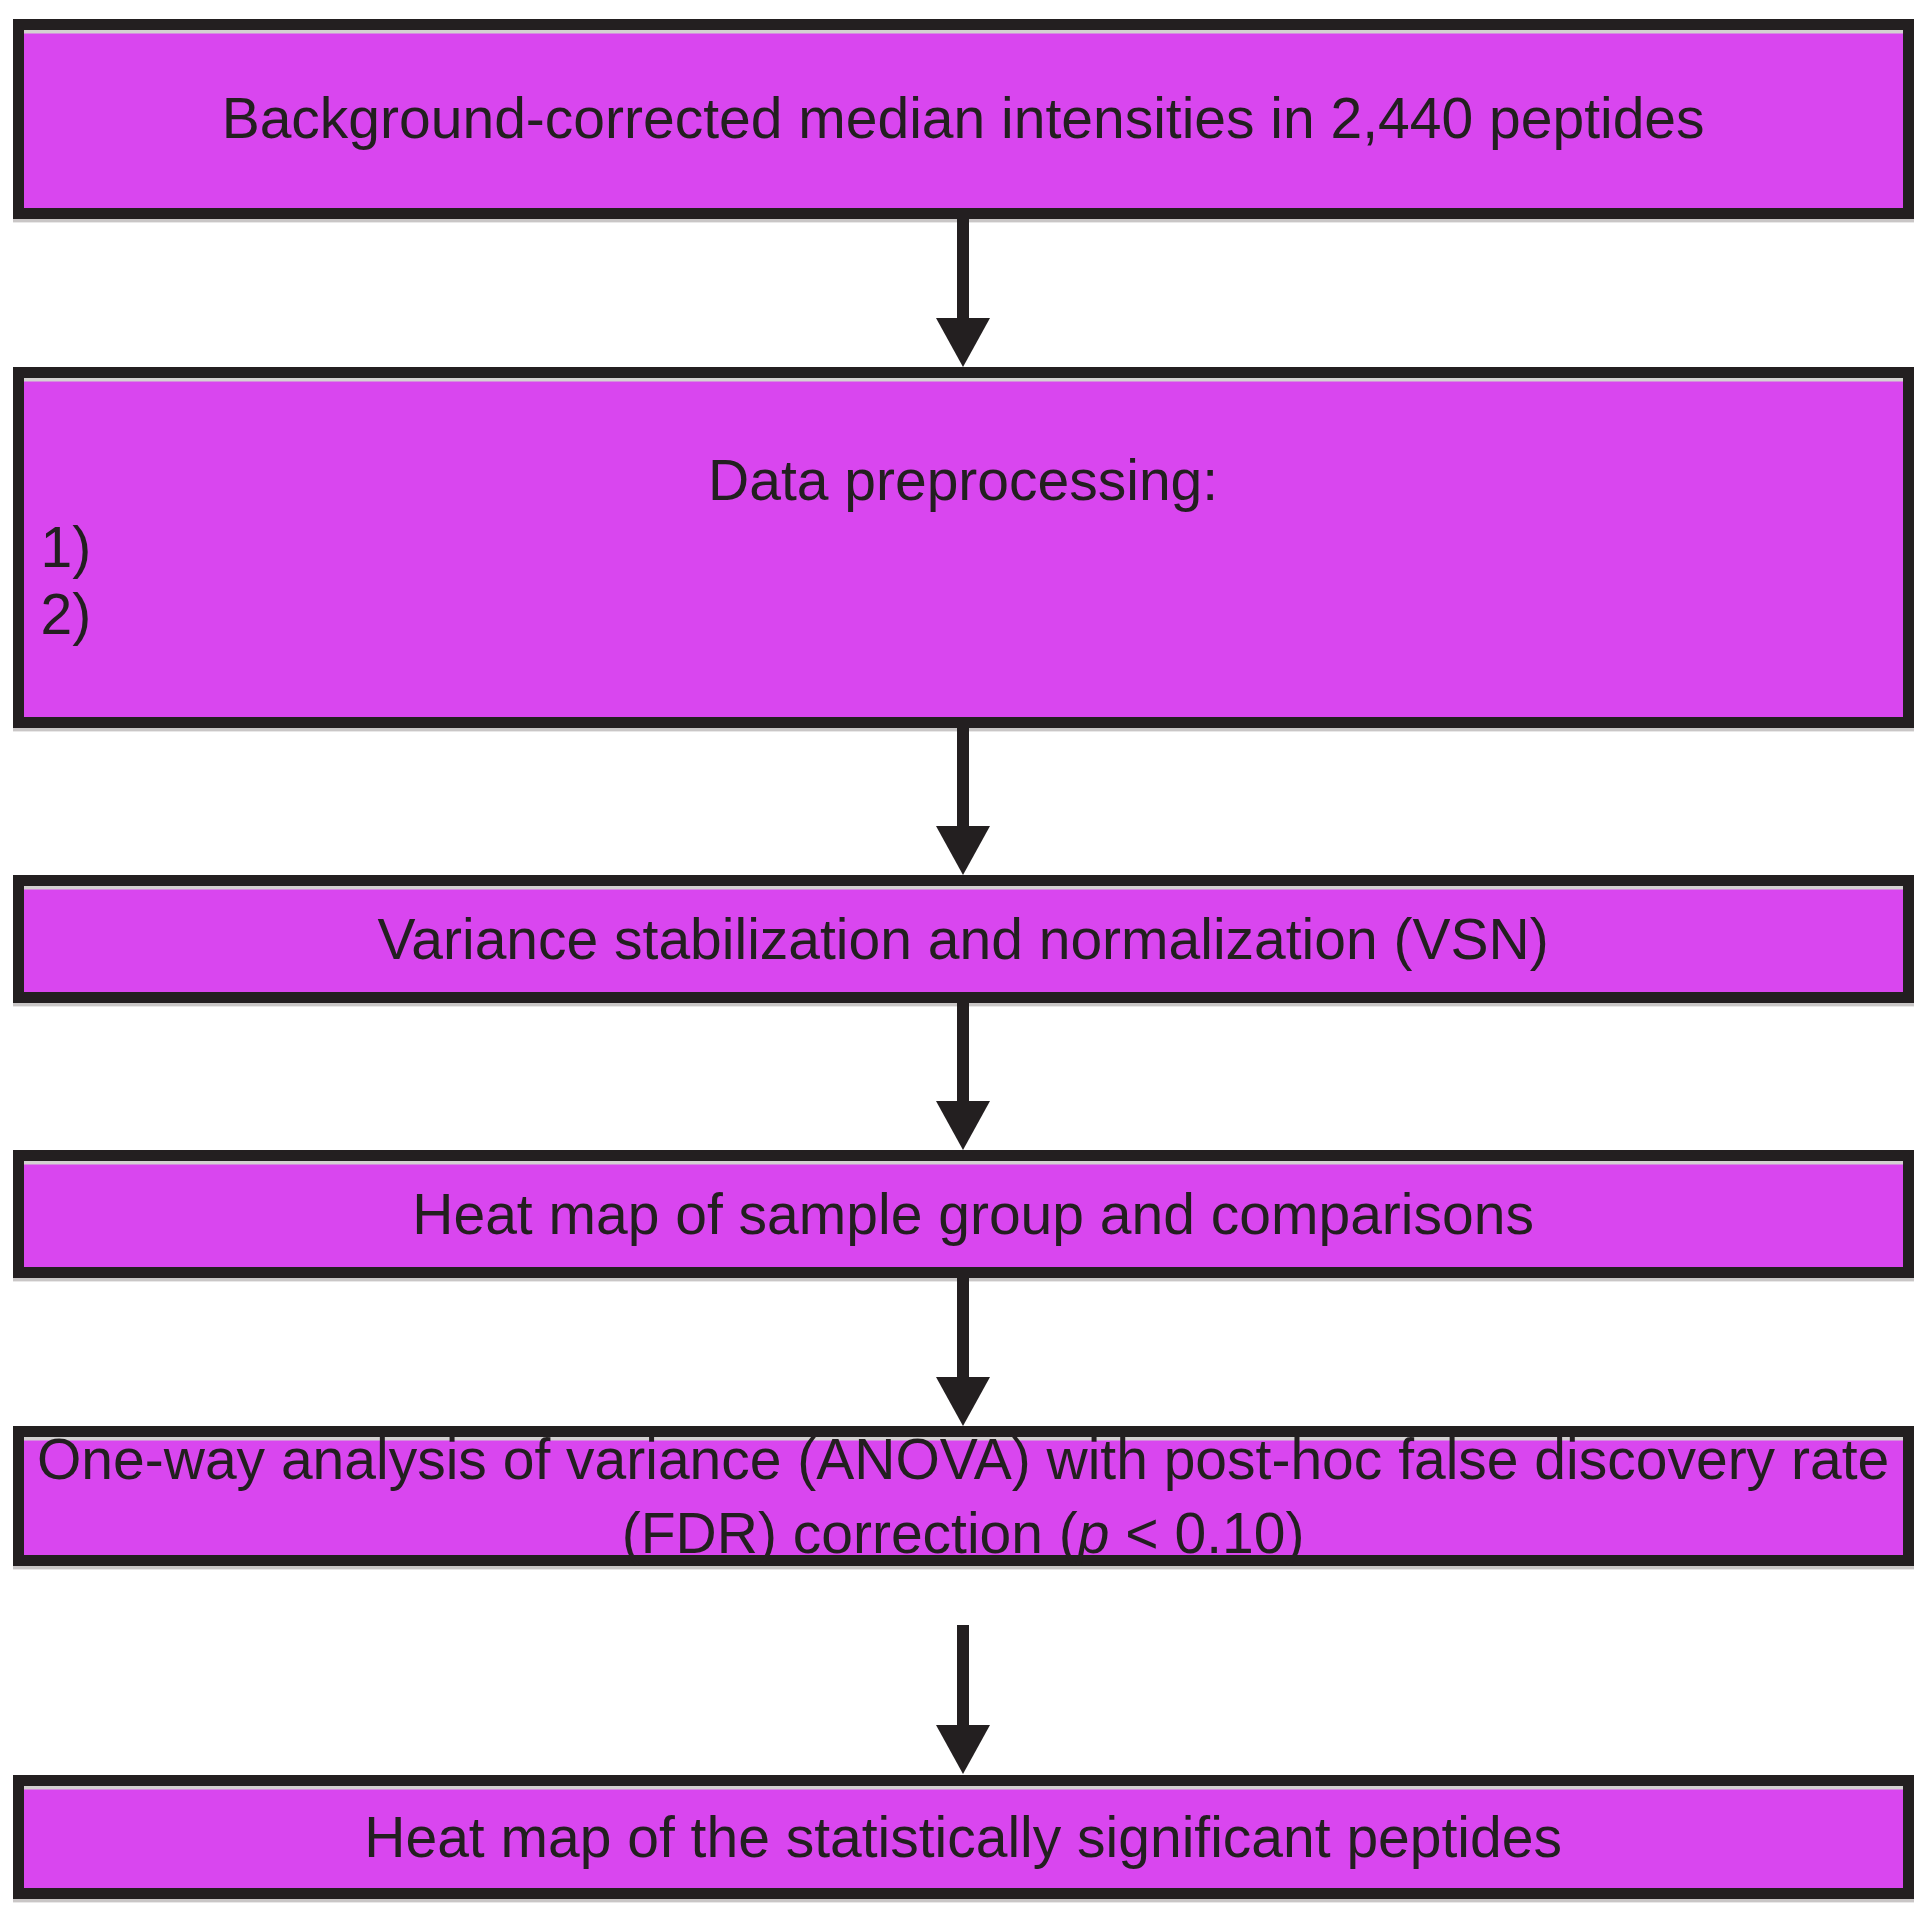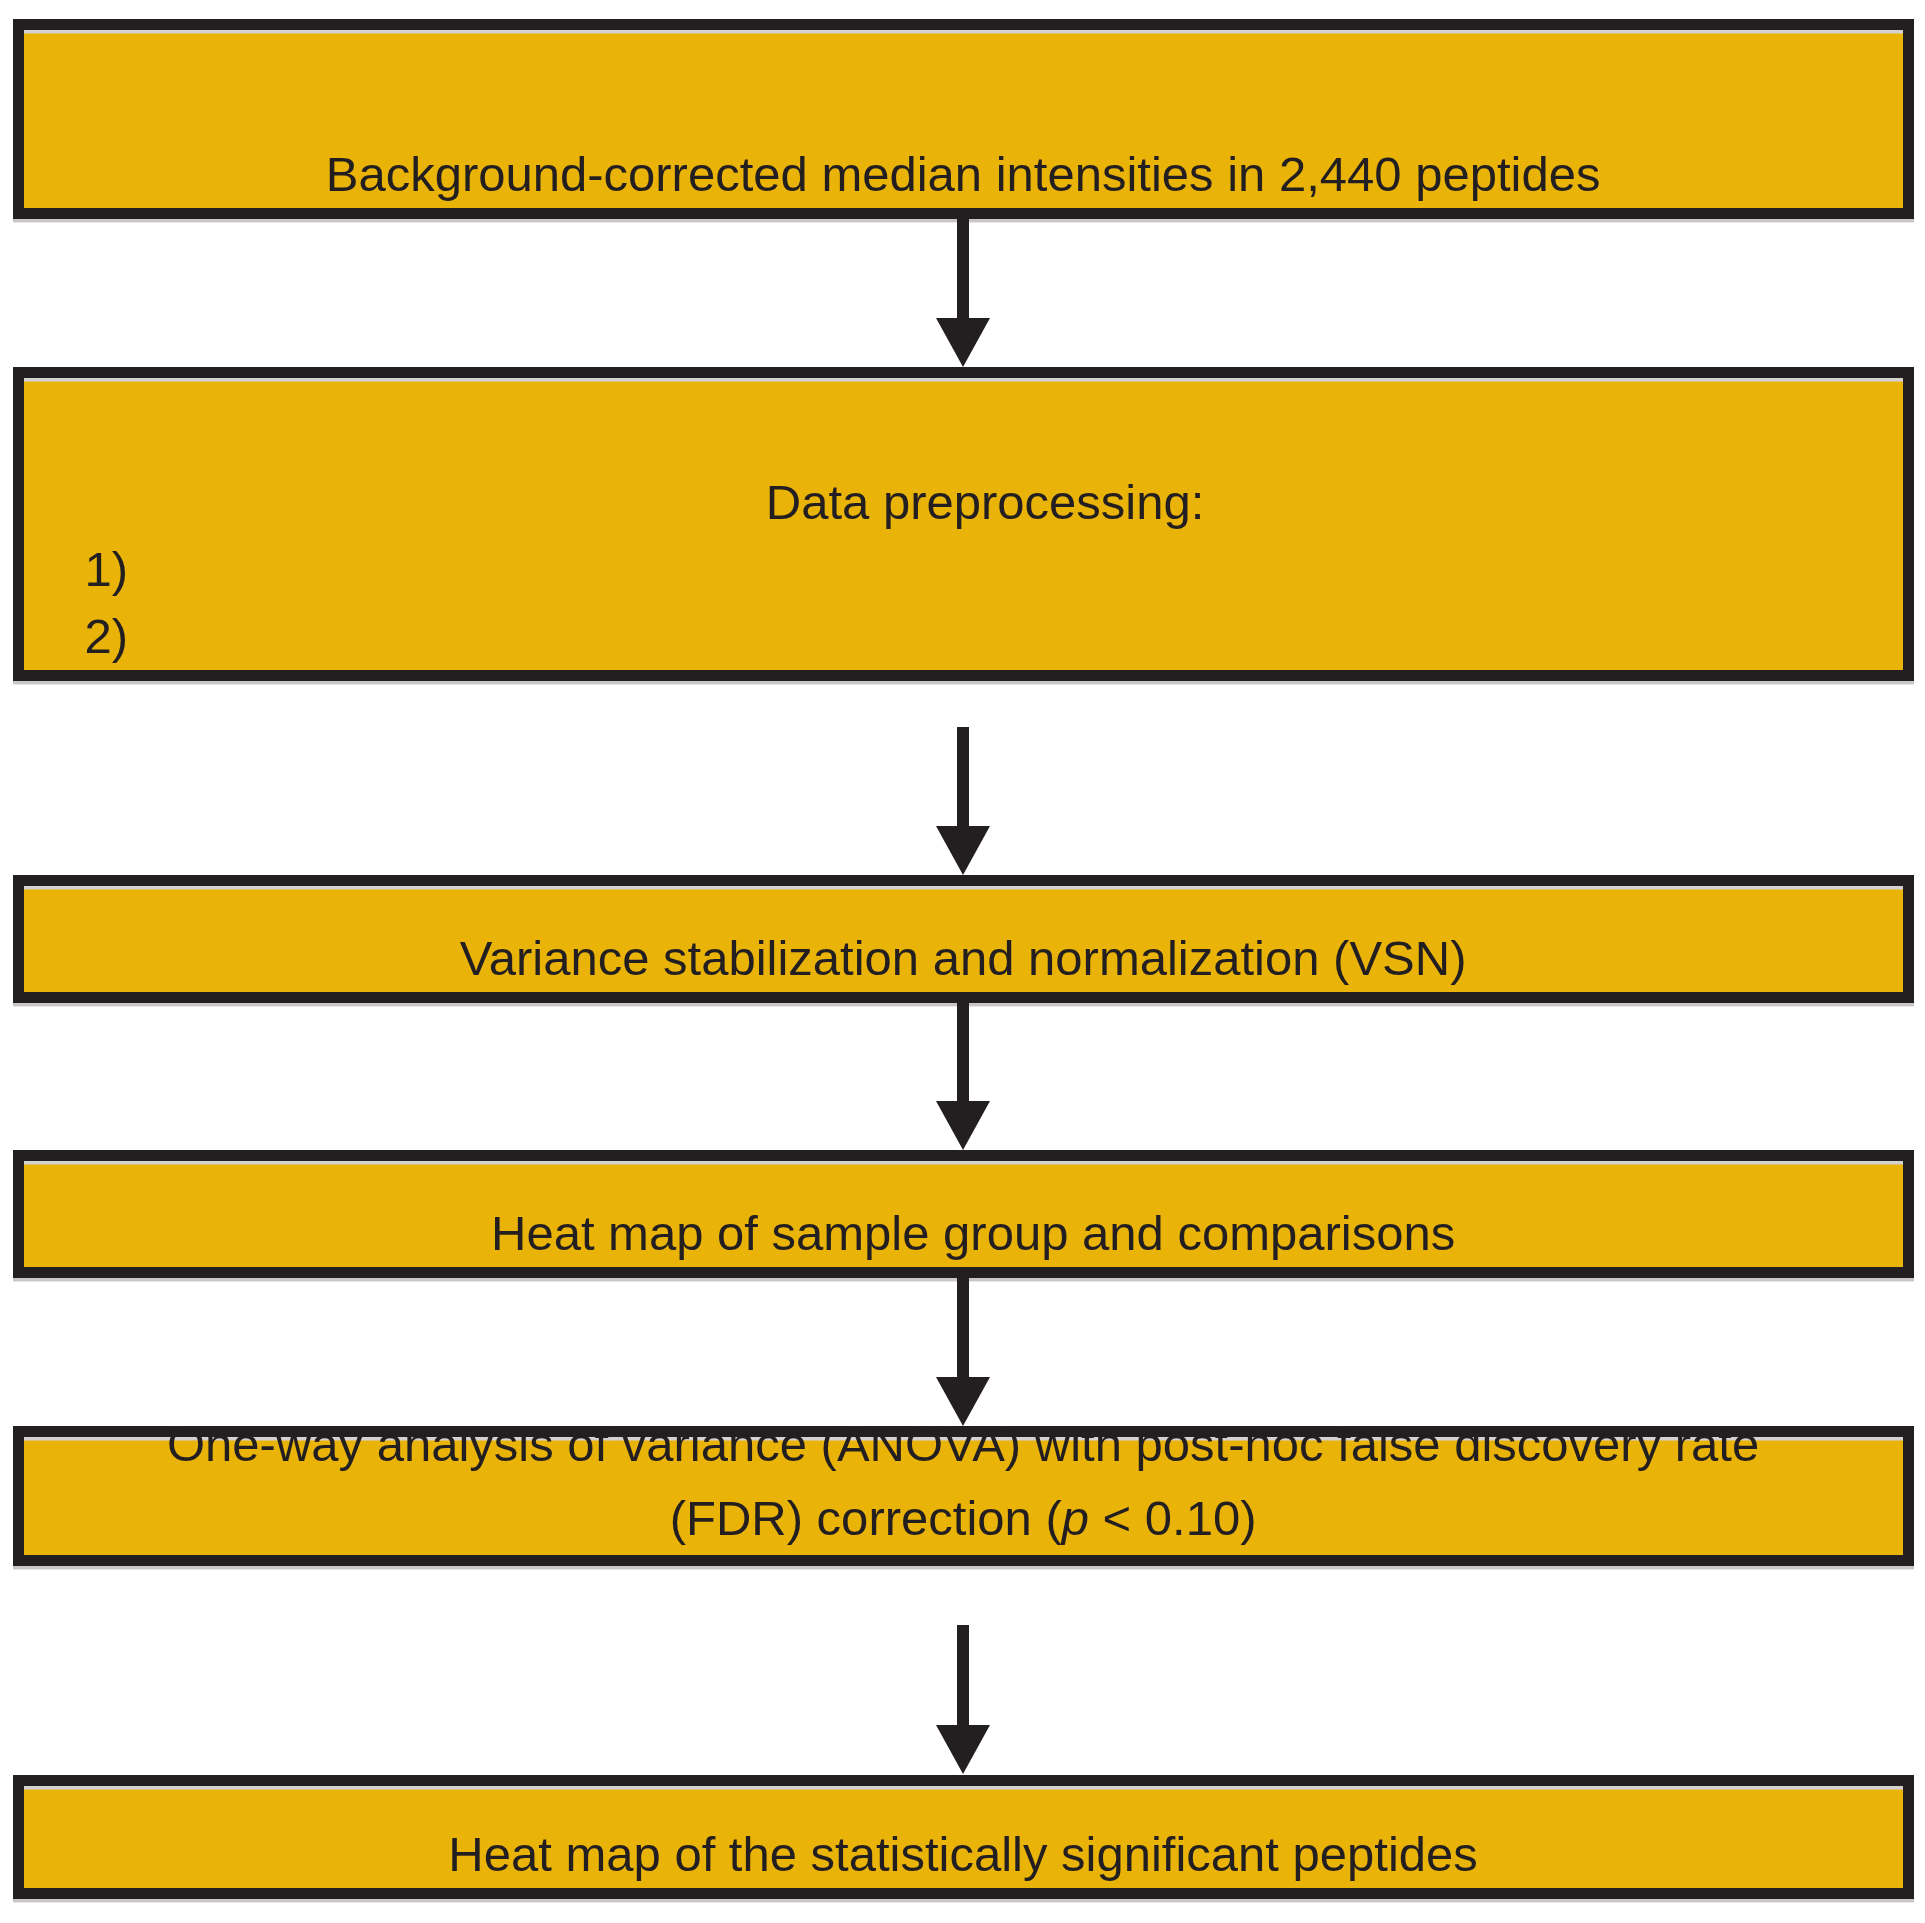--- a/index.html
+++ b/index.html
@@ -14,32 +14,32 @@
     background: #ffffff;
     font-family: "Liberation Sans", "DejaVu Sans", sans-serif;
     color: #231f20;
   }
   .fbox {
     position: absolute;
     left: 12.6px;
     width: 1901px;
     box-sizing: border-box;
     border: 11.7px solid #231f20;
-    background: #eab308;
+    background: #d946ef;
     box-shadow: 0 3.4px 0 #c9c6c6, inset 0 3.4px 0 #d4d1d1;
     display: flex;
     flex-direction: column;
     align-items: center;
-    justify-content: flex-end;
-    font-size: 49px;
+    justify-content: center;
+    font-size: 57px;
     line-height: 67px;
     text-align: center;
   }
   .b1 { top: 18.5px;   height: 200px; }
-  .b2 { top: 367px;  height: 314px; align-items: stretch; text-align: left; padding-left: 44px; }
+  .b2 { top: 367px;  height: 361px; align-items: stretch; text-align: left; }
   .b3 { top: 875px; height: 128px; }
   .b4 { top: 1150px; height: 128px; padding-left: 20px; }
   .b5 { top: 1426px; height: 140px; line-height: 74px; }
   .b6 { top: 1775px; height: 124px; }
 
   .b2 .box-title {
     text-align: center;
     line-height: 67px;
   }
   .list-row {

